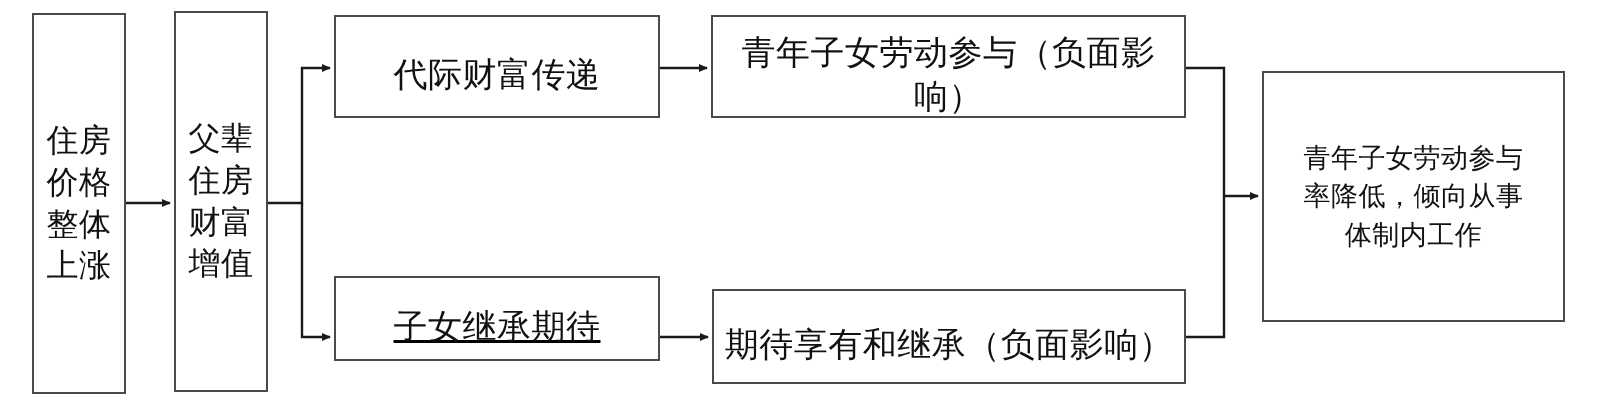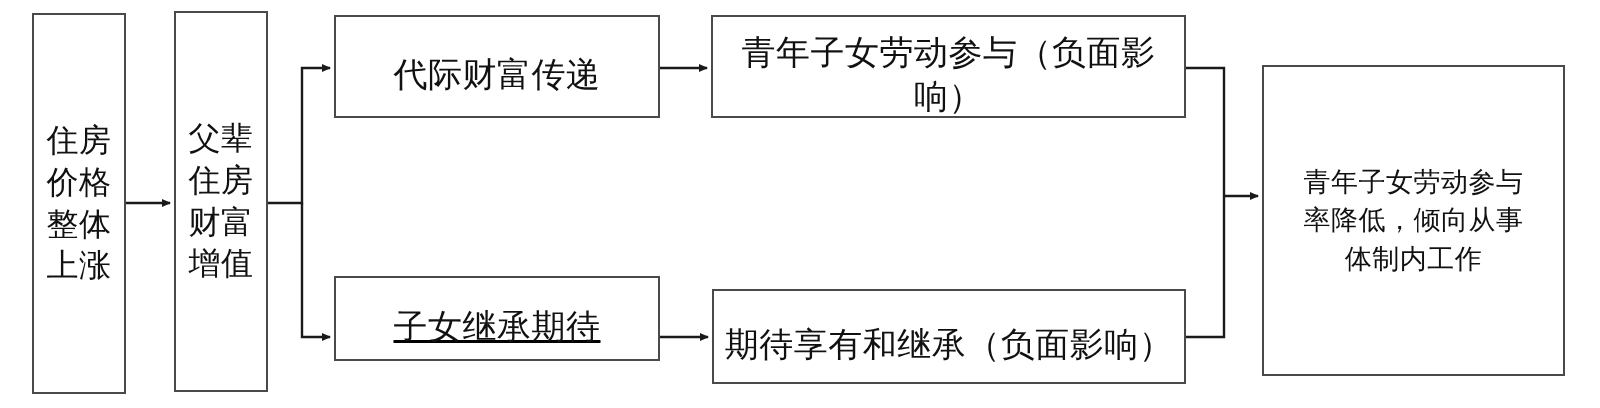--- a/index.html
+++ b/index.html
@@ -102,19 +102,19 @@
   </div>
 
   <div class="node node-wide" style="left:334px; top:276px; width:326px; height:85px;text-decoration:underline;">
     <div class="node-label">子女继承期待</div>
   </div>
 
   <div class="node node-wide" style="left:712px; top:289px; width:474px; height:95px;">
     <div class="node-label">期待享有和继承（负面影响）</div>
   </div>
 
-  <div class="node node-terminal" style="left:1262px; top:65px; width:303px; height:311px;">
+  <div class="node node-terminal" style="left:1262px; top:71px; width:303px; height:251px;">
     <div class="node-label">青年子女劳动参与
 率降低，倾向从事
 体制内工作</div>
   </div>
 
 </div>
 
 </body></html>

